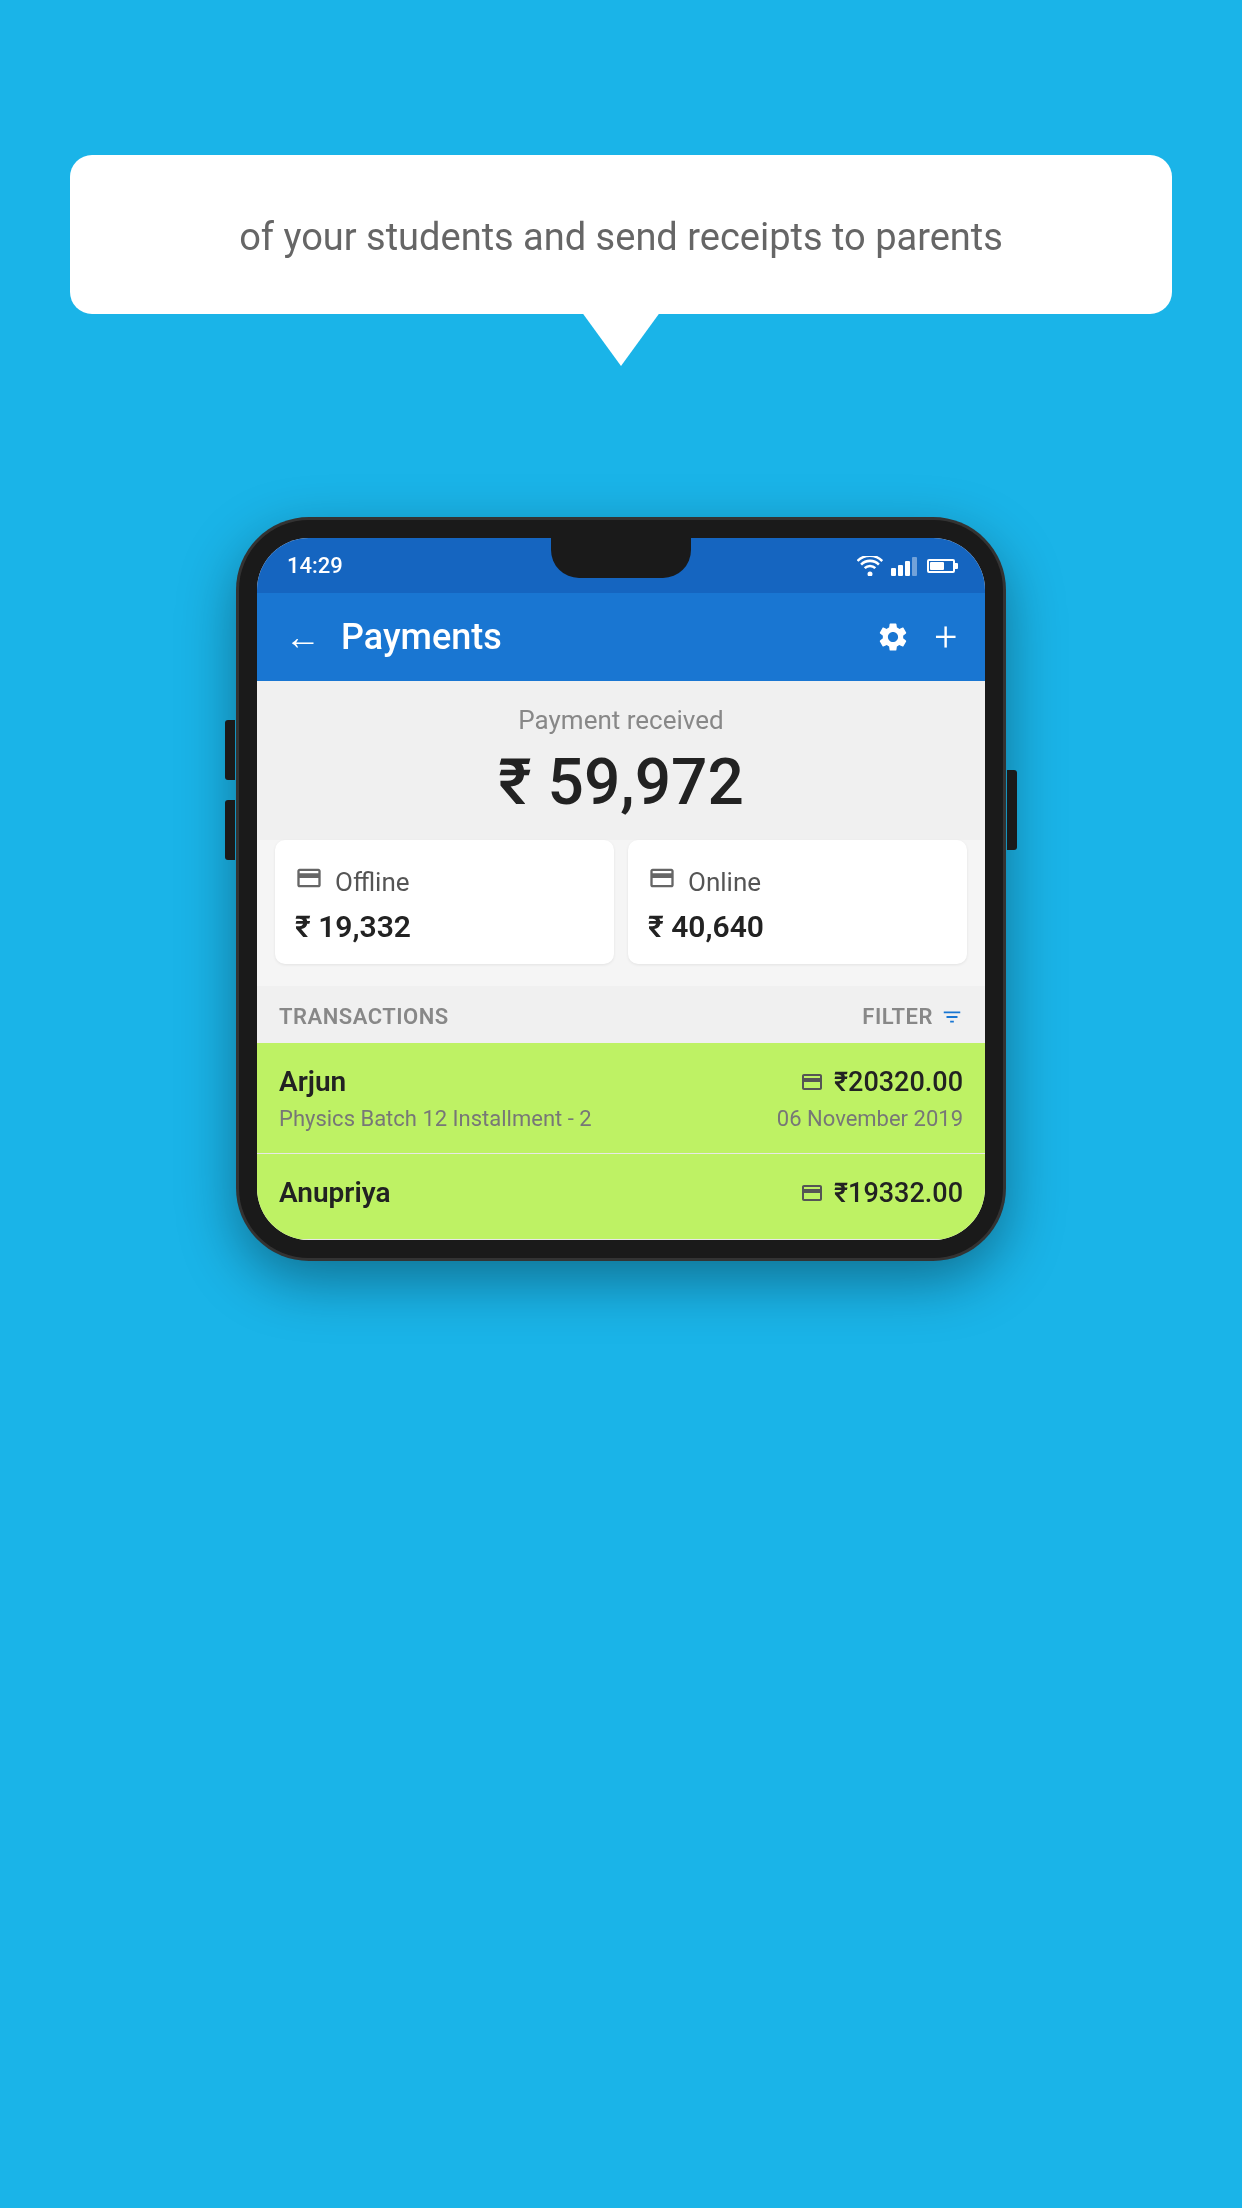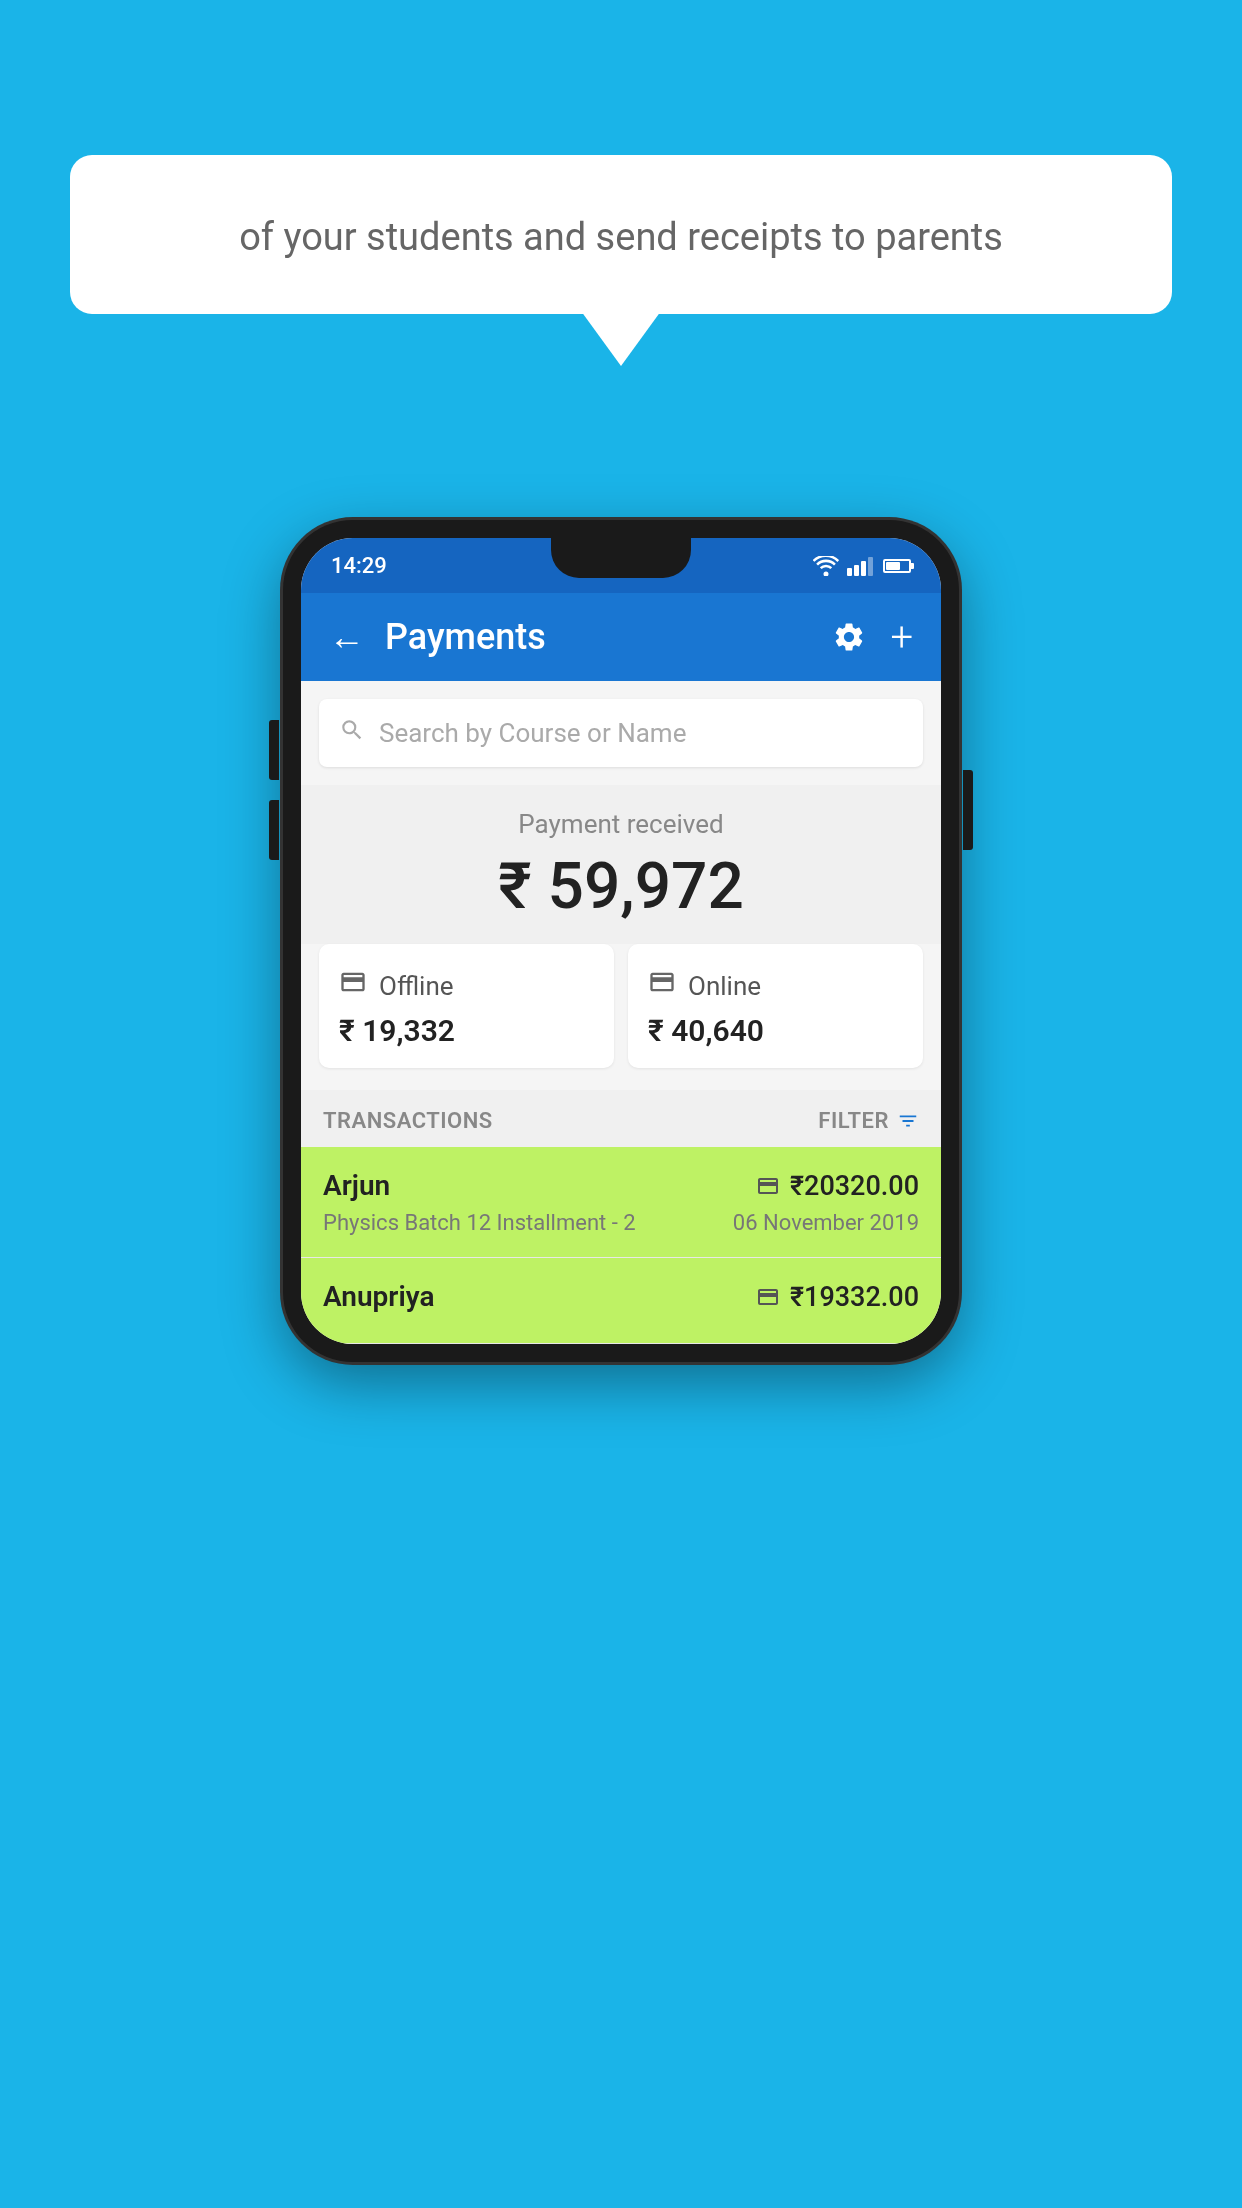--- a/index.html
+++ b/index.html
@@ -54,21 +54,21 @@
       color: #666;
       font-weight: 400;
     }
 
     
     .phone-container {
       position: absolute;
       top: 520px;
       left: 50%;
       transform: translateX(-50%);
-      width: 676px;
+      width: 764px;
     }
 
     .phone-frame {
       background: #1a1a1a;
       border-radius: 70px;
       padding: 18px;
       position: relative;
       box-shadow: 0 0 0 3px #333, 0 20px 60px rgba(0,0,0,0.4);
     }
 
@@ -447,28 +447,20 @@
         <div class="app-bar-actions">
 
           <svg width="34" height="34" viewBox="0 0 24 24" fill="white" style="cursor:pointer;">
             <path d="M19.14,12.94c0.04-0.3,0.06-0.61,0.06-0.94c0-0.32-0.02-0.64-0.07-0.94l2.03-1.58c0.18-0.14,0.23-0.41,0.12-0.61 l-1.92-3.32c-0.12-0.22-0.37-0.29-0.59-0.22l-2.39,0.96c-0.5-0.38-1.03-0.7-1.62-0.94L14.4,2.81c-0.04-0.24-0.24-0.41-0.48-0.41 h-3.84c-0.24,0-0.43,0.17-0.47,0.41L9.25,5.35C8.66,5.59,8.12,5.92,7.63,6.29L5.24,5.33c-0.22-0.08-0.47,0-0.59,0.22L2.74,8.87 C2.62,9.08,2.66,9.34,2.86,9.48l2.03,1.58C4.84,11.36,4.8,11.69,4.8,12s0.02,0.64,0.07,0.94l-2.03,1.58 c-0.18,0.14-0.23,0.41-0.12,0.61l1.92,3.32c0.12,0.22,0.37,0.29,0.59,0.22l2.39-0.96c0.5,0.38,1.03,0.7,1.62,0.94l0.36,2.54 c0.05,0.24,0.24,0.41,0.48,0.41h3.84c0.24,0,0.44-0.17,0.47-0.41l0.36-2.54c0.59-0.24,1.13-0.56,1.62-0.94l2.39,0.96 c0.22,0.08,0.47,0,0.59-0.22l1.92-3.32c0.12-0.22,0.07-0.47-0.12-0.61L19.14,12.94z M12,15.6c-1.98,0-3.6-1.62-3.6-3.6 s1.62-3.6,3.6-3.6s3.6,1.62,3.6,3.6S13.98,15.6,12,15.6z"></path>
           </svg>
           <span class="app-bar-icon" style="font-size:40px;font-weight:300;">+</span>
         </div>
       </div>
 
 
-      <div class="search-container">
-        <div class="search-icon-wrap">
-          <svg width="26" height="26" viewBox="0 0 24 24" fill="#aaa">
-            <path d="M15.5 14h-.79l-.28-.27A6.471 6.471 0 0 0 16 9.5 6.5 6.5 0 1 0 9.5 16c1.61 0 3.09-.59 4.23-1.57l.27.28v.79l5 4.99L20.49 19l-4.99-5zm-6 0C7.01 14 5 11.99 5 9.5S7.01 5 9.5 5 14 7.01 14 9.5 11.99 14 9.5 14z"></path>
-          </svg>
-        </div>
-        <span class="search-placeholder">Search by Course or Name</span>
-      </div>
 
       <div class="payment-received-section">
         <div class="payment-received-label">Payment received</div>
         <div class="payment-received-amount">₹ 59,972</div>
       </div>
 
       <div class="payment-cards-row">
 
         <div class="payment-card">
           <div class="payment-card-header">

